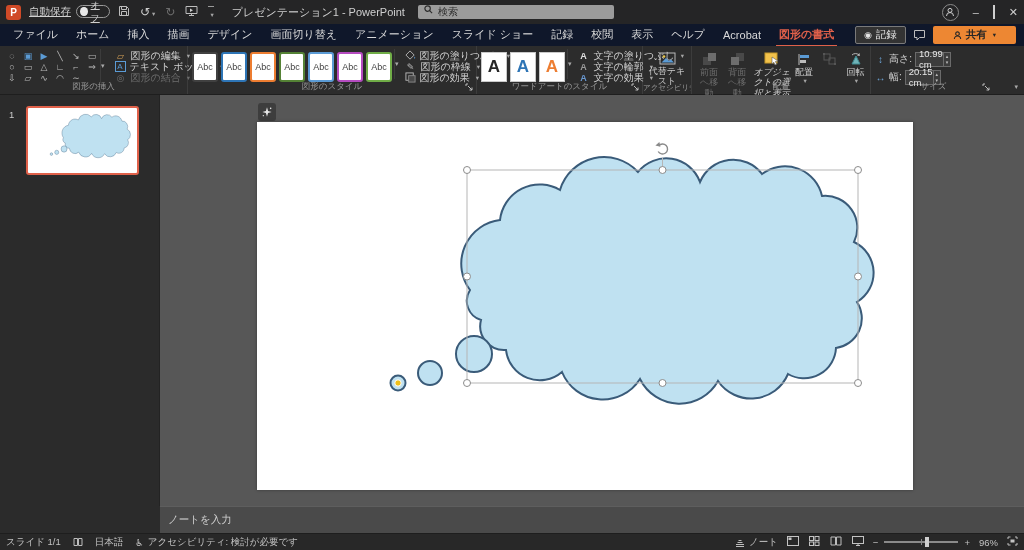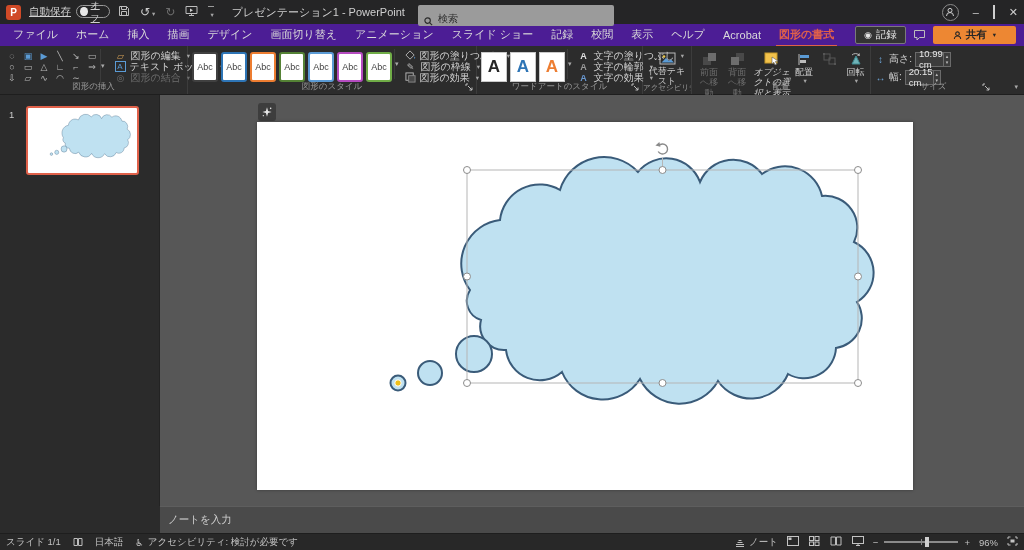--- a/index.html
+++ b/index.html
@@ -11,28 +11,28 @@
   .titlebar { height:24px; background:#252526; display:flex; align-items:center; padding:0 6px; gap:8px; }
   .ppt-logo { width:15px; height:15px; border-radius:3px; background:#d04a27; color:#fff; font-size:10px; font-weight:bold; display:flex; align-items:center; justify-content:center; }
   .autosave { display:flex; align-items:flex-start; gap:5px; color:#d0d0d0; font-size:10.5px;text-decoration:underline; }
   .toggle { width:34px; height:13px; border:1px solid #9a9a9a; border-radius:7px; display:flex; align-items:center; padding:1px 3px; gap:3px; }
   .knob { width:9px; height:9px; border-radius:50%; background:#e8e8e8; }
   .toggle span { font-size:9px; color:#d8d8d8; }
   .qat { display:flex; align-items:center; gap:10px; color:#cfcfcf; }
   .qat .ic { font-size:12px; line-height:1; color:#cfcfcf; }
   .qat .dimmed { color:#6d6d6d; }
   .doc-title { margin-left:10px; color:#cfcfcf; font-size:11px; white-space:nowrap; }
-  .searchbox { position:absolute; left:418px; top:5px; width:196px; height:21px; background:#9b9b9b; border-radius:2px; display:flex; align-items:flex-end; gap:5px; padding:0 6px; color:#2b2b2b; font-size:10px; }
+  .searchbox { position:absolute; left:418px; top:5px; width:196px; height:14px; background:#9b9b9b; border-radius:2px; display:flex; align-items:flex-start; gap:5px; padding:0 6px; color:#2b2b2b; font-size:10px; }
   .tb-right { margin-left:auto; display:flex; align-items:center; gap:14px; }
   .avatar { width:17px; height:17px; border-radius:50%; border:1px solid #8a8a8a; display:flex; align-items:center; justify-content:center; }
   .winbtn { color:#cfcfcf; font-size:11px; line-height:1; }
   .restore-box { width:8px; height:8px; border:1px solid #cfcfcf; }
 
   
-  .tabsrow { height:22px; background:#4c1d95; display:flex; align-items:center; padding:0 4px; }
+  .tabsrow { height:22px; background:#0f172a; display:flex; align-items:center; padding:0 4px; }
   .tab { padding:3px 9px 4px; font-size:11px; color:#d9d9d9; white-space:nowrap; position:relative; }
   .tab.active { color:#e0604a; font-weight:bold; }
   .tab.active::after { content:""; position:absolute; left:6px; right:6px; bottom:-1px; height:2px; background:#e0604a; }
   .tabs-right { margin-left:auto; display:flex; align-items:center; gap:7px; padding-right:4px; }
   .pill { display:flex; align-items:center; gap:4px; border:1px solid #7a7a7a; border-radius:2px; padding:1px 8px; font-size:10.5px; color:#e4e4e4; background:#333; }
   .share-pill { display:flex; align-items:center; gap:4px; border-radius:2px; padding:2px 20px; font-size:10.5px; color:#262626; background:#ed8733; font-weight:bold; }
   .cmt-btn { display:flex; align-items:center; }
 
   
   .ribbon { position:relative; height:49px; background:#2c2c2c; border-bottom:1px solid #1e1e1e; display:flex; }

